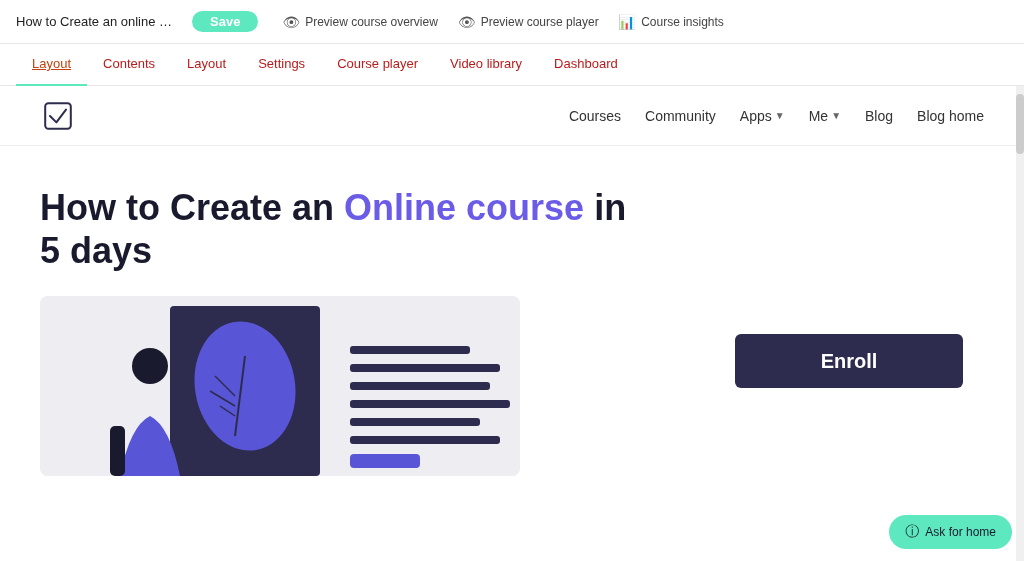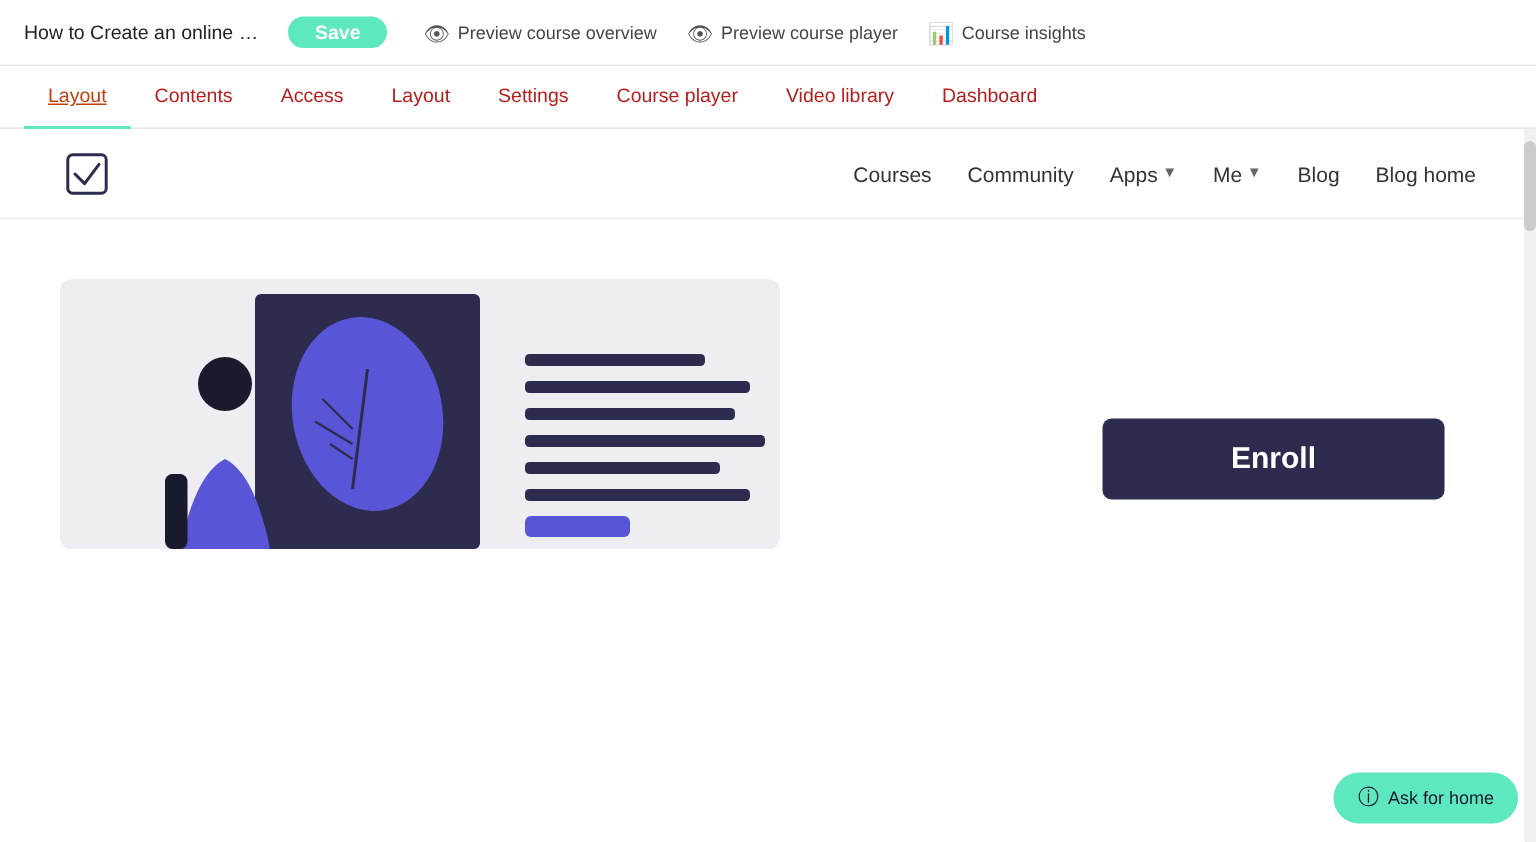--- a/index.html
+++ b/index.html
@@ -142,23 +142,20 @@
 </div>
 
 <div class="nav-tabs">
   <div class="nav-tab active">
     <span>Layout</span>
   </div>
   <div class="nav-tab">
     <span>Contents</span>
   </div>
   <div class="nav-tab">
-    <span>Access</span>
-  </div>
-  <div class="nav-tab">
     <span>Layout</span>
   </div>
   <div class="nav-tab">
     <span>Settings</span>
   </div>
   <div class="nav-tab">
     <span>Course player</span>
   </div>
   <div class="nav-tab">
     <span>Video library</span>
@@ -188,20 +185,24 @@
         <span>Me</span>
         <span class="chevron">▼</span>
       </span>
       <span class="site-menu-item">Blog</span>
       <span class="site-menu-item">Blog home</span>
     </div>
   </div>
 
   <div class="course-content">
     <div class="course-left">
+      <div class="course-heading">
+        <span>How to Create an </span><span class="highlight">Online course</span><span> in</span><br>
+        <span>5 days</span>
+      </div>
 
       <div class="course-image-area">
         <svg width="480" height="180" viewBox="0 0 480 180" xmlns="http://www.w3.org/2000/svg">
 
           <rect width="480" height="180" fill="#ededf2"></rect>
 
           <rect x="130" y="10" width="150" height="170" fill="#2d2b4e" rx="4"></rect>
 
           <ellipse cx="205" cy="90" rx="50" ry="65" fill="#5856d6" transform="rotate(-10 205 90)"></ellipse>
           <line x1="205" y1="60" x2="195" y2="140" stroke="#2d2b4e" stroke-width="2"></line>

